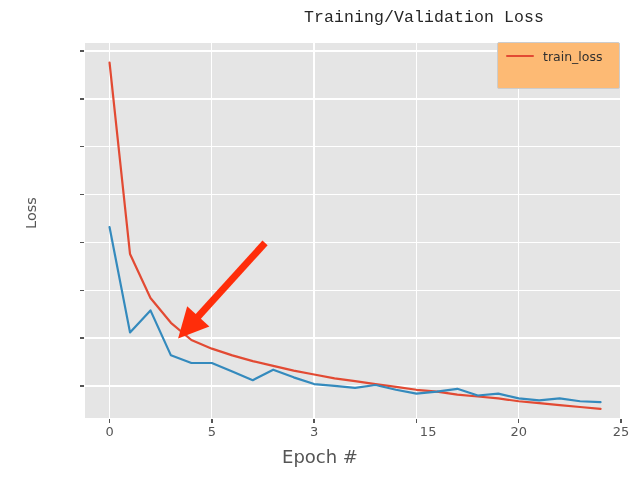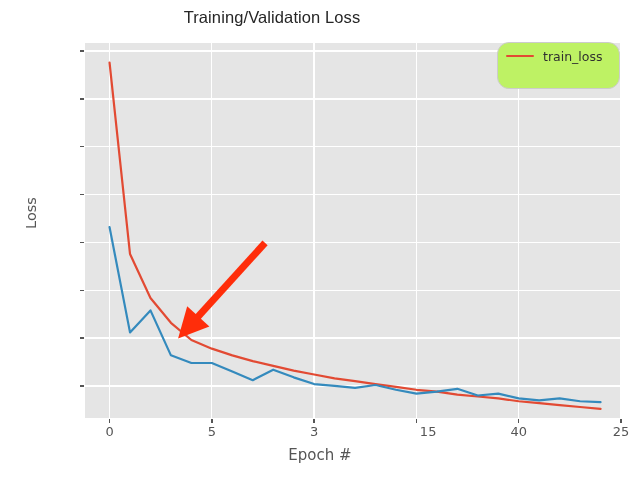--- a/index.html
+++ b/index.html
@@ -18,24 +18,24 @@
     position: relative;
     width: 640px;
     height: 480px;
     background: #ffffff;
   }
   #chart-title {
     position: absolute;
     left: 0;
     top: 8px;
     width: 544px;
-    text-align: center;
+    text-align: right;
     font-size: 16.5px;
     color: #262626;
-    font-family: Liberation Sans, sans-serif;
+    font-family: Liberation Mono, monospace;
     letter-spacing: 0.1px;
   }
   #plot-area {
     position: absolute;
     left: 85px;
     top: 43px;
     width: 536px;
     height: 375px;
     background: #e5e5e5;
   }
@@ -74,43 +74,43 @@
     width: 1.4px;
     height: 4px;
     background: #555555;
   }
   #xlabel {
     position: absolute;
     left: 0;
     top: 446px;
     width: 640px;
     text-align: center;
-    font-size: 15px;
+    font-size: 18px;
     color: #555555;
   }
   #ylabel {
     position: absolute;
     left: -14px;
     top: 205px;
     width: 90px;
     text-align: center;
     font-size: 14.5px;
     color: #555555;
     transform: rotate(-90deg);
     transform-origin: center center;
   }
   #legend-box {
     position: absolute;
     left: 497px;
     top: 42px;
     width: 123px;
     height: 47px;
-    background: #bef264;
+    background: #fdba74;
     border: 1px solid #cccccc;
-    border-radius: 12px;
+    border-radius: 2px;
     box-sizing: border-box;
   }
   .legend-row {
     position: absolute;
     left: 0;
     height: 22px;
     display: flex;
     align-items: center;
   }
   .legend-swatch {
@@ -182,21 +182,21 @@
       <div class="ytick-mark" style="left: 80px; top: 193.926px;"></div>
       <div class="ytick-mark" style="left: 80px; top: 146.095px;"></div>
       <div class="ytick-mark" style="left: 80px; top: 98.263px;"></div>
       <div class="ytick-mark" style="left: 80px; top: 50.4314px;"></div>
     </div>
   <div id="xtick-labels">
       <div class="xtick-label" style="left: 109.55px;">0</div>
       <div class="xtick-label" style="left: 211.84px;">5</div>
       <div class="xtick-label" style="left: 314.13px;">3</div>
       <div class="xtick-label" style="left: 416.42px; text-align: right;">15</div>
-      <div class="xtick-label" style="left: 518.71px;">40</div>
+      <div class="xtick-label" style="left: 518.71px;">20</div>
       <div class="xtick-label" style="left: 621px;">25</div>
     </div>
   <div id="xtick-marks">
       <div class="xtick-mark" style="left: 108.85px;"></div>
       <div class="xtick-mark" style="left: 211.14px;"></div>
       <div class="xtick-mark" style="left: 313.43px;"></div>
       <div class="xtick-mark" style="left: 415.72px;"></div>
       <div class="xtick-mark" style="left: 518.01px;"></div>
       <div class="xtick-mark" style="left: 620.3px;"></div>
     </div>

